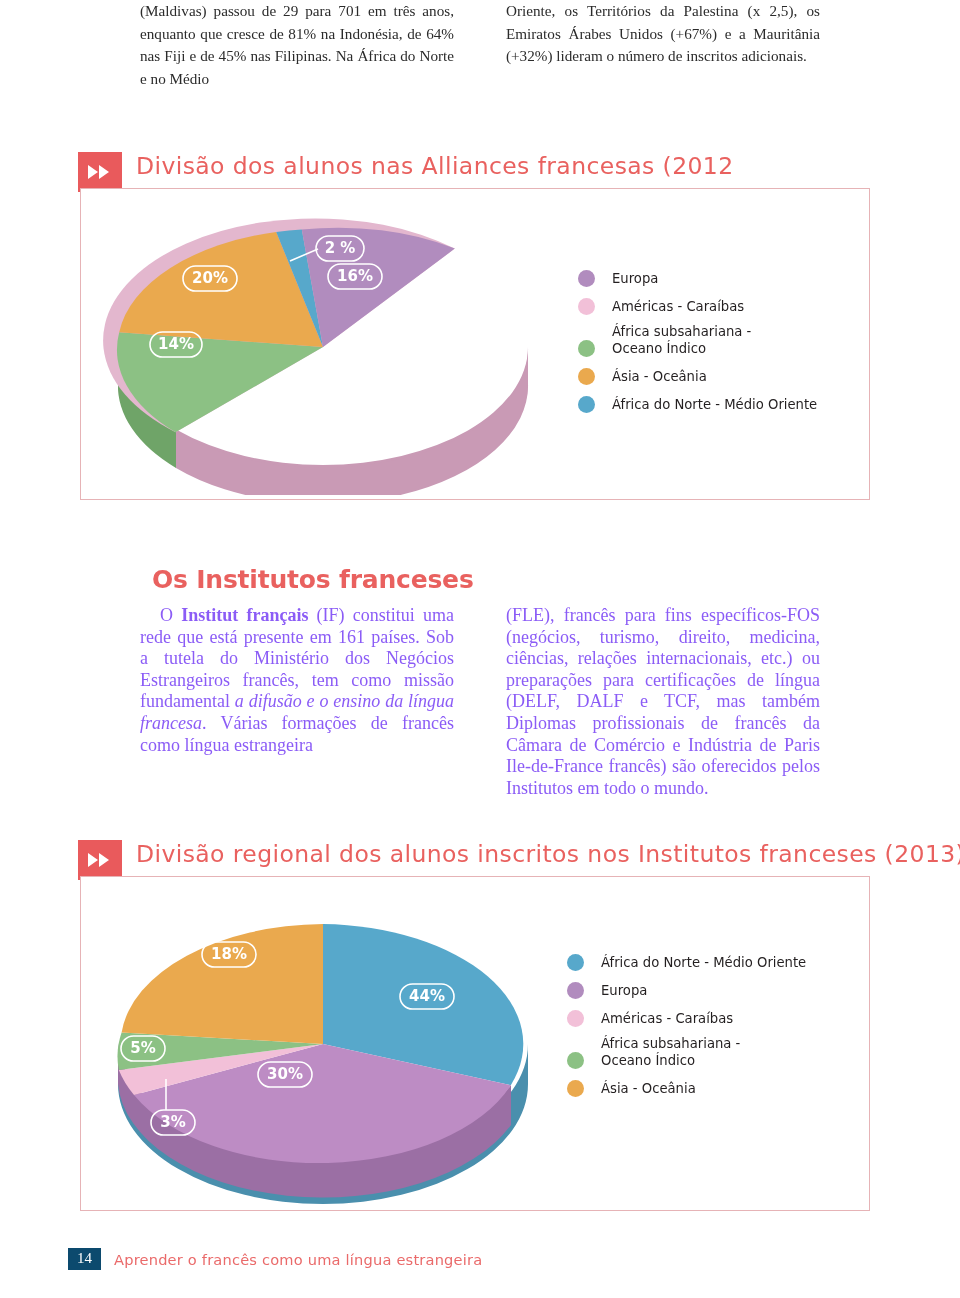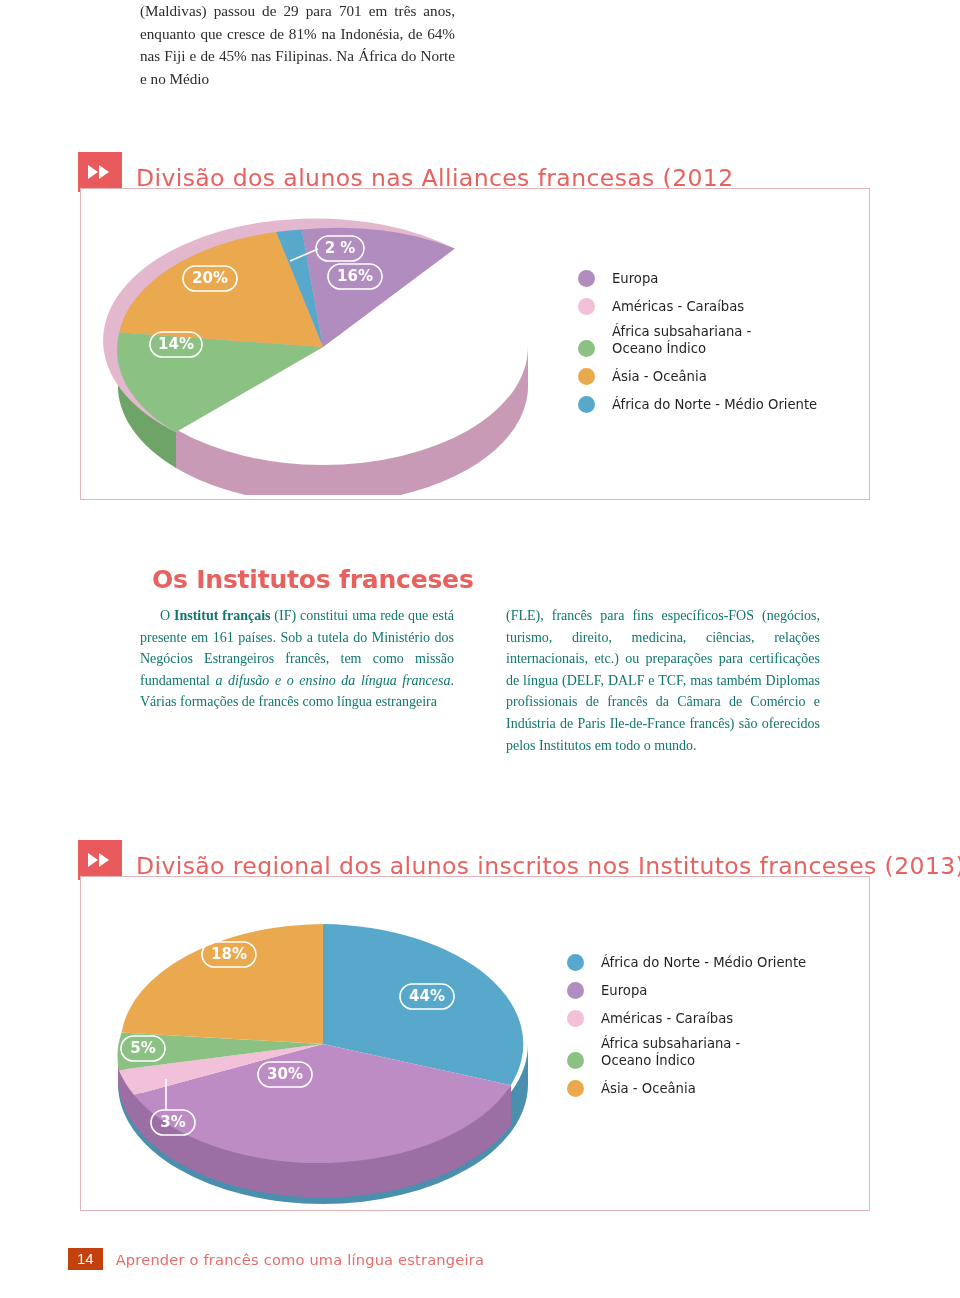--- a/index.html
+++ b/index.html
@@ -24,21 +24,21 @@
     font-family:"Liberation Serif",serif;
     font-size:15.2px;
     line-height:22.6px;
     text-align:justify;
     color:#2b2b2b;
   }
 
   
   .sectionhead{
     position:absolute;
-    display:flex;align-items:flex-end;
+    display:flex;align-items:flex-start;
     height:40px;
   }
   .chev{
     width:44px;height:40px;background:#e95a5c;
     display:flex;align-items:center;justify-content:center;
     flex:0 0 auto;
   }
   .chev svg{display:block;}
   .sectionhead .htxt{
     margin-left:14px;
@@ -89,34 +89,34 @@
     letter-spacing:-.2px;
   }
   .midcols{
     position:absolute;left:140px;top:605px;width:680px;
     display:flex;gap:52px;
   }
   .midcol{width:315px;}
   .midcol p{
     margin:0;
     font-family:"Liberation Serif",serif;
-    font-size:14px;
+    font-size:18px;
     line-height:21.6px;
     text-align:justify;
-    color:#0f766e;
+    color:#8b5cf6;
   }
   .midcol p.first{text-indent:20px;}
   .midcol p b{font-weight:bold;}
   .midcol p i{font-style:italic;}
 
   
   .footer{position:absolute;left:68px;top:1248px;display:flex;align-items:center;}
   .pagenum{
-    background:#c2410c;color:#fff;
-    font-family:Liberation Sans, sans-serif;
+    background:#0c4a6e;color:#fff;
+    font-family:Liberation Serif, serif;
     font-size:15px;
     padding:2px 9px 3px 9px;
     line-height:17px;
   }
   .foottxt{
     margin-left:13px;
     color:#ea6a6a;
     font-family:"DejaVu Sans",sans-serif;
     font-size:14.6px;
     letter-spacing:.2px;
@@ -130,20 +130,23 @@
   }
 </style>
 </head>
 <body>
 
 <div class="page">
 
   <div class="topcols">
     <div class="topcol">
       <p>(Maldivas) passou de 29 para 701 em três anos, enquanto que cresce de 81% na Indonésia, de 64% nas Fiji e de 45% nas Filipinas. Na África do Norte e no Médio</p>
+    </div>
+    <div class="topcol">
+      <p>Oriente, os Territórios da Palestina (x 2,5), os Emiratos Árabes Unidos (+67%) e a Mauritânia (+32%) lideram o número de inscritos adicionais.</p>
     </div>
   </div>
 
   <div class="sectionhead" style="left:78px;top:152px;">
     <div class="chev">
       <svg width="28" height="18" viewBox="0 0 28 18">
         <polygon points="2,2 12,9 2,16" fill="#ffffff"></polygon>
         <polygon points="13,2 23,9 13,16" fill="#ffffff"></polygon>
       </svg>
     </div>

